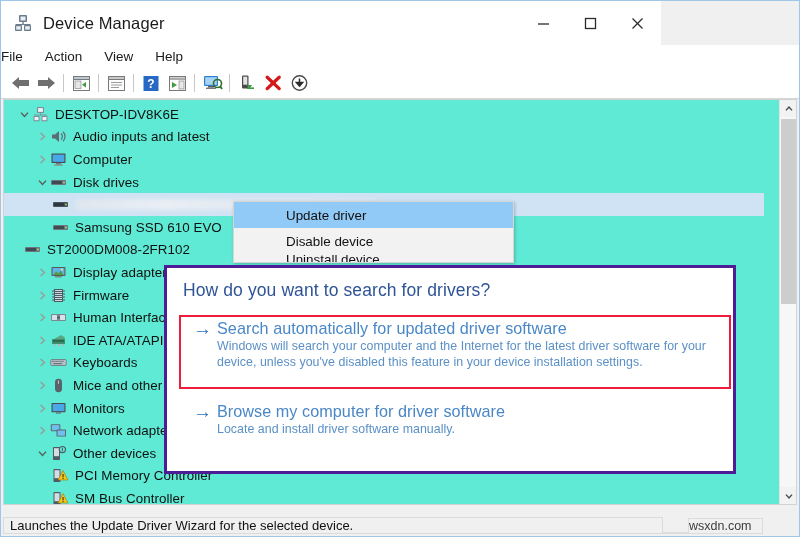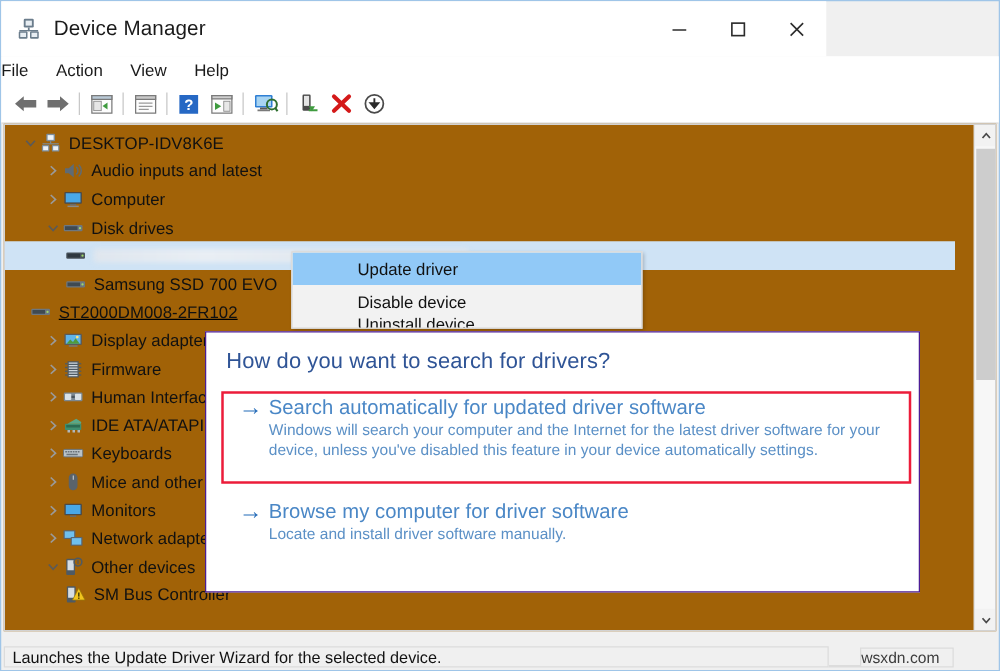--- a/index.html
+++ b/index.html
@@ -60,21 +60,21 @@
     flex:0 0 auto;
   }
   .tb-sep{
     width:1px;height:18px;background:#c8c8c8;margin:0 4px;flex:0 0 auto;
   }
   .tb svg{display:block;}
 
   
   .treepanel{
     position:absolute;left:2px;top:98px;width:794px;height:406px;
-    background:#a16207;
+    background:#5eead4;
     border:1px solid #d2d2d2;
     box-sizing:border-box;
     overflow:hidden;
   }
   .tree{
     position:absolute;left:0;top:3px;width:760px;
   }
   .row{
     height:22.6px;display:flex;align-items:center;white-space:nowrap;
     position:relative;
@@ -120,21 +120,21 @@
   .ctx-item{
     height:26px;display:flex;align-items:center;padding-left:52px;
     font-size:13.4px;color:#111;
   }
   .ctx-item.hl{background:#91c9f7;}
   .ctx-item.clip{height:10px;overflow:hidden;color:#111;}
 
   
   .dialog{
     position:absolute;left:163px;top:264px;width:572px;height:209px;
-    background:#ffffff;border:1px solid #4c1d95;box-sizing:border-box;
+    background:#ffffff;border:3px solid #4c1d95;box-sizing:border-box;
   }
   .dlg-title{
     position:absolute;left:16px;top:12px;
     font-size:17.5px;color:#2f5496;letter-spacing:0.1px;
   }
   .redbox{
     position:absolute;left:12px;top:47px;width:552px;height:74px;
     border:2.5px solid #ec1c3a;box-sizing:border-box;
   }
   .opt{
@@ -381,24 +381,24 @@
       </div>
 
       <div class="row" style="padding-left:48px;">
         <div class="ticon">
           <svg width="17" height="17" viewBox="0 0 17 17">
             <rect x="1" y="6" width="15" height="5" rx="1" fill="#6d7780"></rect>
             <rect x="2" y="7" width="10" height="3" fill="#3f4a52"></rect>
             <circle cx="14" cy="8.5" r="0.9" fill="#9fd96a"></circle>
           </svg>
         </div>
-        <div class="tlabel">Samsung SSD 700 EVO</div>
-      </div>
-
-      <div class="row" style="padding-left:20px;text-decoration:underline;">
+        <div class="tlabel">Samsung SSD 610 EVO</div>
+      </div>
+
+      <div class="row" style="padding-left:20px;">
         <div class="ticon">
           <svg width="17" height="17" viewBox="0 0 17 17">
             <rect x="1" y="6" width="15" height="5" rx="1" fill="#6d7780"></rect>
             <rect x="2" y="7" width="10" height="3" fill="#3f4a52"></rect>
             <circle cx="14" cy="8.5" r="0.9" fill="#9fd96a"></circle>
           </svg>
         </div>
         <div class="tlabel">ST2000DM008-2FR102</div>
       </div>
 
@@ -569,31 +569,43 @@
           <svg width="17" height="17" viewBox="0 0 17 17">
             <rect x="3" y="2" width="7" height="13" rx="0.8" fill="#4e5a64"></rect>
             <rect x="4" y="3.2" width="5" height="8" fill="#d6dde2"></rect>
             <circle cx="12.4" cy="4.6" r="3.1" fill="none" stroke="#4e5a64" stroke-width="1.2"></circle>
             <rect x="11.9" y="2.8" width="1" height="3.4" fill="#4e5a64"></rect>
           </svg>
         </div>
         <div class="tlabel">Other devices</div>
       </div>
 
-
       <div class="row" style="padding-left:48px;">
         <div class="ticon">
           <svg width="17" height="17" viewBox="0 0 17 17">
             <rect x="1.5" y="2" width="7" height="13" rx="0.8" fill="#4e5a64"></rect>
             <rect x="2.5" y="3.2" width="5" height="8" fill="#d6dde2"></rect>
             <path d="M11 3.5 L16 13 L6 13 Z" fill="#f2c41d" stroke="#9b7c08" stroke-width="0.6"></path>
             <rect x="10.5" y="7" width="1.1" height="3.3" fill="#3a3100"></rect>
             <rect x="10.5" y="11" width="1.1" height="1.1" fill="#3a3100"></rect>
           </svg>
         </div>
+        <div class="tlabel">PCI Memory Controller</div>
+      </div>
+
+      <div class="row" style="padding-left:48px;">
+        <div class="ticon">
+          <svg width="17" height="17" viewBox="0 0 17 17">
+            <rect x="1.5" y="2" width="7" height="13" rx="0.8" fill="#4e5a64"></rect>
+            <rect x="2.5" y="3.2" width="5" height="8" fill="#d6dde2"></rect>
+            <path d="M11 3.5 L16 13 L6 13 Z" fill="#f2c41d" stroke="#9b7c08" stroke-width="0.6"></path>
+            <rect x="10.5" y="7" width="1.1" height="3.3" fill="#3a3100"></rect>
+            <rect x="10.5" y="11" width="1.1" height="1.1" fill="#3a3100"></rect>
+          </svg>
+        </div>
         <div class="tlabel">SM Bus Controller</div>
       </div>
 
     </div>
 
     <div class="vscroll">
       <div class="vs-arrow">
         <svg width="8" height="8" viewBox="0 0 8 8">
             <polyline points="1,5.4 4,2 7,5.4" fill="none" stroke="#4a4a4a" stroke-width="1.4"></polyline>
           </svg>
@@ -615,21 +627,21 @@
 
   <div class="dialog">
     <div class="dlg-title">How do you want to search for drivers?</div>
 
     <div class="redbox"></div>
 
     <div class="opt" style="left:18px;top:50px;width:540px;">
       <div class="opt-arrow">→</div>
       <div class="opt-body">
         <div class="opt-title">Search automatically for updated driver software</div>
-        <div class="opt-desc">Windows will search your computer and the Internet for the latest driver software for your device, unless you've disabled this feature in your device automatically settings.</div>
+        <div class="opt-desc">Windows will search your computer and the Internet for the latest driver software for your device, unless you've disabled this feature in your device installation settings.</div>
       </div>
     </div>
 
     <div class="opt" style="left:18px;top:133px;width:540px;">
       <div class="opt-arrow">→</div>
       <div class="opt-body">
         <div class="opt-title">Browse my computer for driver software</div>
         <div class="opt-desc">Locate and install driver software manually.</div>
       </div>
     </div>

